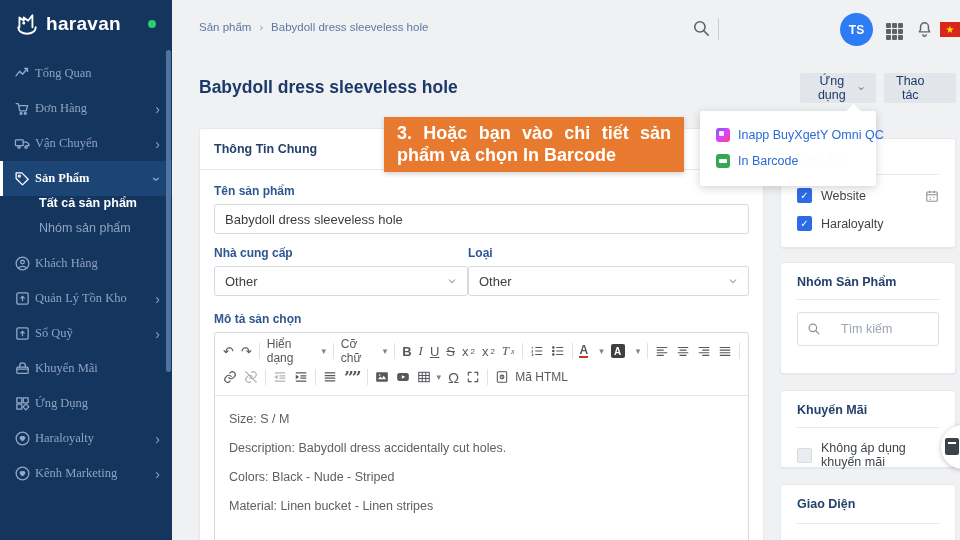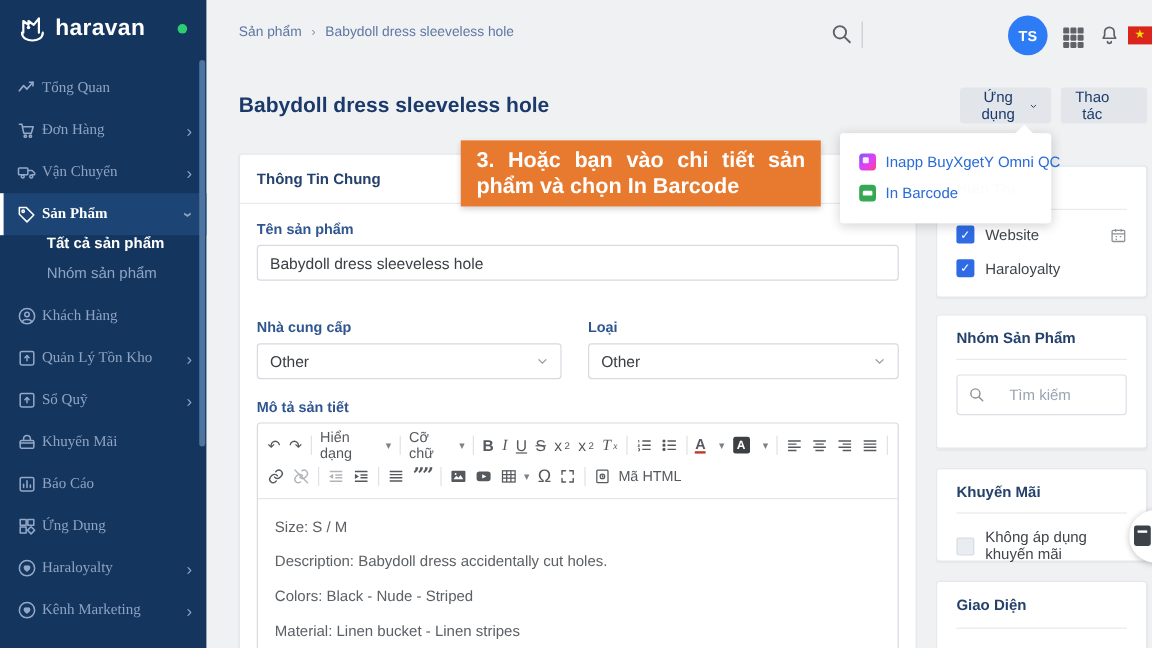--- a/index.html
+++ b/index.html
@@ -47,21 +47,21 @@
   .card { position:absolute; background:#fff; border:1px solid #e6e8eb; border-radius:3px; box-shadow:0 1px 1px rgba(0,0,0,.04); }
   .card-h { font-size:12.5px; font-weight:bold; color:#24416b; }
   .hr { border-top:1px solid #e8eaed; }
 
   
   #main-card { left:199px; top:128px; width:565px; height:440px; z-index:1; }
   #main-card .head { padding:13px 14px; }
   #main-card .body { padding:14px; }
   .fld-label { font-size:12px; font-weight:bold; color:#2f568f; }
   .text-input { margin-top:6px; width:100%; height:30px; border:1px solid #d5dae1; border-radius:3px; padding:0 10px; font-size:13px; color:#3a3f45; font-family:inherit; background:#fff; }
-  .row2 { display:flex; gap:22px; margin-top:32px; }
+  .row2 { display:flex; margin-top:12px; }
   .col-vendor { width:254px; } .col-type { flex:1; }
   .select { margin-top:6px; height:30px; border:1px solid #d5dae1; border-radius:3px; display:flex; align-items:center; padding:0 10px; font-size:13px; color:#3a3f45; cursor:pointer; background:#fff; }
   .select .val { flex:1; }
   .select svg { width:10px; height:10px; color:#9aa0a6; }
   .desc-label { margin-top:16px; }
 
   
   #editor { margin-top:6px; border:1px solid #d5dae1; border-radius:3px; background:#fff; }
   #toolbar { padding:5px 8px; border-bottom:1px solid #e4e7ea; }
   .trow { display:flex; align-items:center; height:26px; gap:7px; color:#55595e; }
@@ -214,27 +214,20 @@
 
       <div class="nav-item">
         <svg class="si" viewBox="0 0 24 24" fill="none" stroke="currentColor" stroke-width="1.8" stroke-linecap="round" stroke-linejoin="round">
             <rect x="4" y="10" width="16" height="9" rx="1.5"></rect>
             <path d="M8 10V8a4 4 0 018 0v2"></path>
             <path d="M4 13h16"></path>
           </svg>
         <span class="lbl">Khuyến Mãi</span>
       </div>
 
-      <div class="nav-item">
-        <svg class="si" viewBox="0 0 24 24" fill="none" stroke="currentColor" stroke-width="1.8" stroke-linecap="round" stroke-linejoin="round">
-            <rect x="4" y="4" width="16" height="16" rx="2"></rect>
-            <path d="M8 16v-4M12 16V8M16 16v-3"></path>
-          </svg>
-        <span class="lbl">Báo Cáo</span>
-      </div>
 
       <div class="nav-item">
         <svg class="si" viewBox="0 0 24 24" fill="none" stroke="currentColor" stroke-width="1.8" stroke-linejoin="round">
             <rect x="4" y="4" width="7" height="7"></rect>
             <rect x="13" y="4" width="7" height="7"></rect>
             <rect x="4" y="13" width="7" height="7"></rect>
             <rect x="13.8" y="13.8" width="6" height="6" transform="rotate(45 16.8 16.8)"></rect>
           </svg>
         <span class="lbl">Ứng Dụng</span>
       </div>
@@ -317,21 +310,21 @@
           <div class="fld-label">Loại</div>
           <div class="select">
             <span class="val">Other</span>
             <svg viewBox="0 0 24 24" fill="none" stroke="currentColor" stroke-width="2.5" stroke-linecap="round">
                 <path d="M5 9l7 7 7-7"></path>
               </svg>
           </div>
         </div>
       </div>
 
-      <div class="fld-label desc-label">Mô tả sản tiết</div>
+      <div class="fld-label desc-label">Mô tả sản chọn</div>
 
       <div id="editor">
         <div id="toolbar">
           <div class="trow">
             <span class="tbtn">↶</span>
             <span class="tbtn">↷</span>
             <span class="vsep"></span>
             <span class="tbtn">
                 <span class="dd-label">Hiển dạng</span>
                 <span class="dd-car">▾</span>

